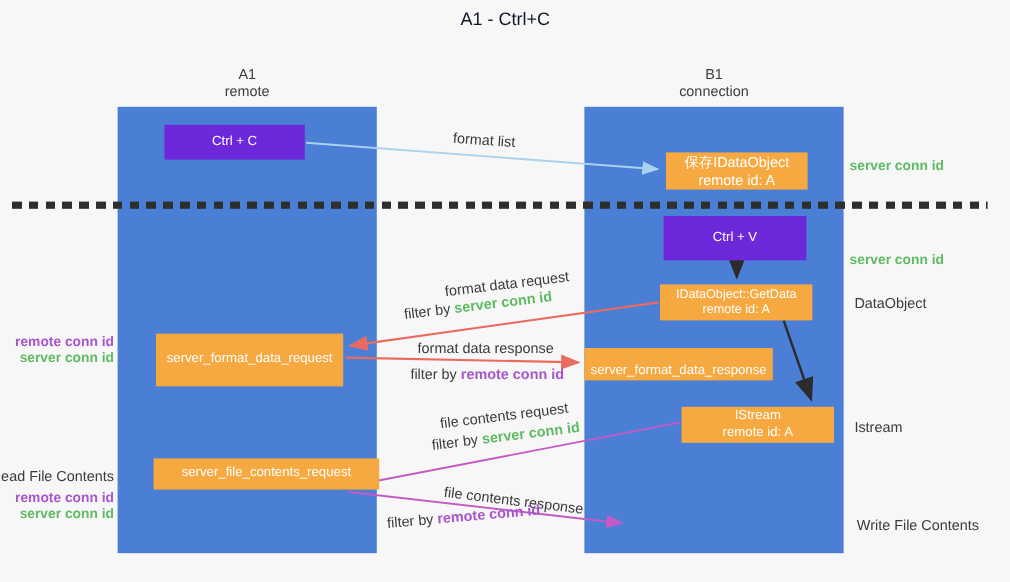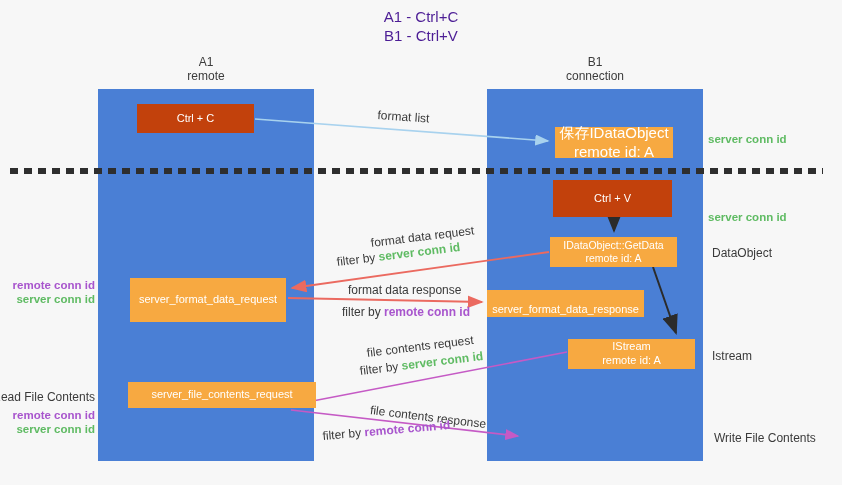--- a/index.html
+++ b/index.html
@@ -1,45 +1,44 @@
 <!DOCTYPE html>
 <html><head>
 <meta charset="utf-8">
 <style>
   html,body{margin:0;padding:0;}
   body{font-family:"Liberation Sans", sans-serif; background:#f7f7f7;}
   #stage{position:relative; width:842px; height:485px; background:#f7f7f7; overflow:hidden;}
 
-  .title{position:absolute; left:0; width:842px; text-align:center; color:#4c1d95; font-size:15px; white-space:pre;}
+  .title{position:absolute; left:0; width:842px; text-align:center; color:#0f172a; font-size:15px; white-space:pre;}
   .col{position:absolute; top:89px; width:216px; height:372px; background:#4A7FD5;}
   .col-header{position:absolute; width:216px; text-align:center; color:#3c3c3c; font-size:12px; line-height:14px;}
 
   .node{position:absolute; display:flex; flex-direction:column; align-items:center; justify-content:center;
         color:#ffffff; font-size:11px; line-height:1.25; text-align:center; white-space:nowrap;}
-  .green{background:#c2410c;}
+  .green{background:#6d28d9;}
   .orange{background:#F7A941;}
 
   .sep{position:absolute; left:10px; top:168px; width:813px; height:6px;
        background:repeating-linear-gradient(to right, #2e2e2e 0 8px, transparent 8px 14px);}
 
   .lbl{position:absolute; font-size:12px; color:#3a3a3a; white-space:nowrap; transform-origin:left top;}
   .green-t{color:#5FBB63; font-weight:bold;}
   .purple-t{color:#A855CD; font-weight:bold;}
   .side{position:absolute; font-size:11px; white-space:nowrap;}
   .side-dark{color:#3a3a3a; font-size:12px;}
   .stack-r{text-align:right; line-height:14px; font-weight:bold; font-size:11.5px;}
   svg.arrows{position:absolute; left:0; top:0; pointer-events:none;}
 </style>
 </head>
 <body>
 
 <div id="stage">
 
   <div class="title" style="top:8px;">A1 - Ctrl+C</div>
-  <div class="title" style="top:27px;">B1 - Ctrl+V</div>
 
   <div class="col-header" style="left:98px; top:55px;text-align:center;">
     <div>A1</div>
     <div>remote</div>
   </div>
   <div class="col-header" style="left:487px; top:55px;">
     <div>B1</div>
     <div>connection</div>
   </div>
 
@@ -69,21 +68,21 @@
     <line x1="549" y1="252" x2="292" y2="288" stroke="#EB6A60" stroke-width="1.8" marker-end="url(#mred)"></line>
     <line x1="288" y1="298" x2="482" y2="302" stroke="#EB6A60" stroke-width="1.8" marker-end="url(#mred)"></line>
     <line x1="567" y1="352" x2="297" y2="404" stroke="#C55AC5" stroke-width="1.6" marker-end="url(#mpurple)"></line>
     <line x1="291" y1="410" x2="518" y2="436" stroke="#C55AC5" stroke-width="1.6" marker-end="url(#mpurple)"></line>
   </svg>
 
   <div class="node green" style="left:137px; top:104px; width:117px; height:29px;">
     <span>Ctrl + C</span>
   </div>
 
-  <div class="node orange" style="left:555px; top:127px; width:118px; height:31px; font-size:15px;">
+  <div class="node orange" style="left:555px; top:127px; width:118px; height:31px; font-size:12px;">
     <span>保存IDataObject</span>
     <span>remote id: A</span>
   </div>
 
   <div class="node green" style="left:553px; top:180px; width:119px; height:37px;">
     <span>Ctrl + V</span>
   </div>
 
   <div class="node orange" style="left:550px; top:237px; width:127px; height:30px; font-size:10.5px;">
     <span>IDataObject::GetData</span>

